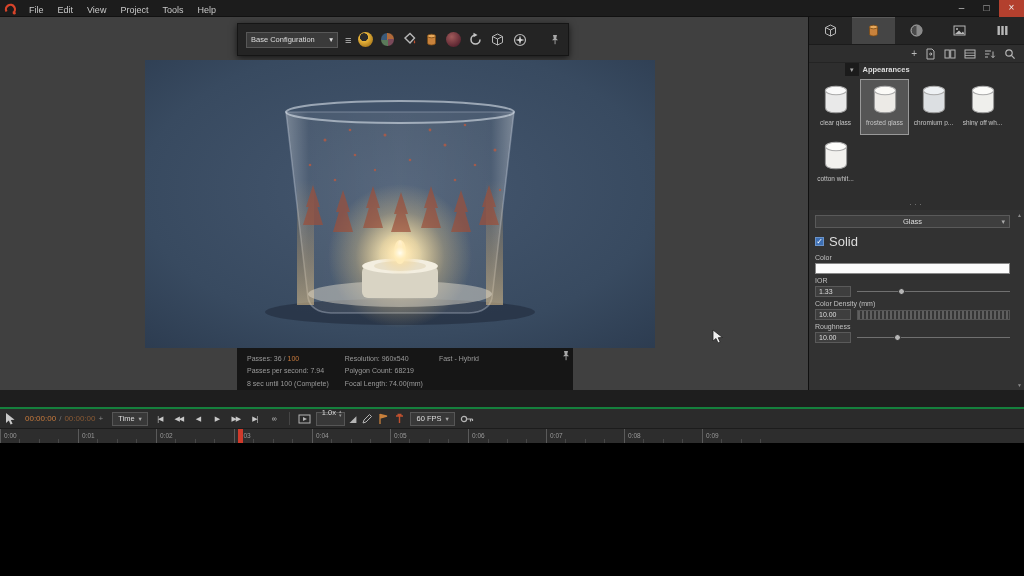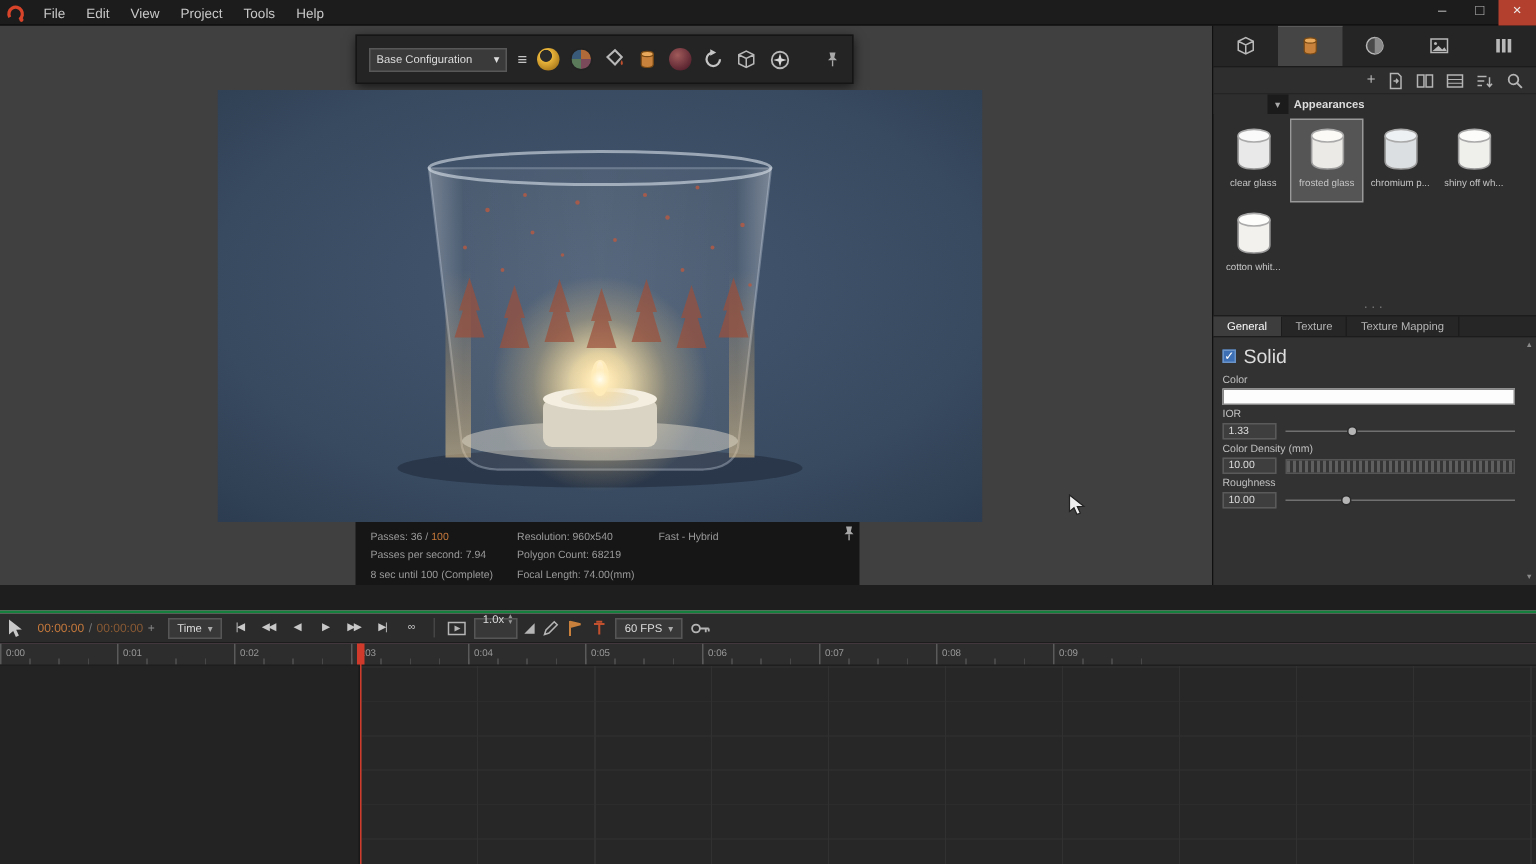--- a/index.html
+++ b/index.html
@@ -1,17 +1,17 @@
 <!DOCTYPE html>
 <html><head>
 <meta charset="utf-8">
 <style>
   *{margin:0;padding:0;box-sizing:border-box;font-family:"Liberation Sans","DejaVu Sans",sans-serif;}
   html,body{background:#000;}
-  #app{position:relative;width:1024px;height:576px;background:#1e1e1e;overflow:hidden;color:#ccc;user-select:none;}
+  #app{position:relative;width:1024px;height:443px;background:#1e1e1e;overflow:hidden;color:#ccc;user-select:none;}
 
   
   #titlebar{position:absolute;top:0;left:0;right:0;height:17px;background:#1c1c1c;display:flex;align-items:center;z-index:60;border-bottom:1px solid #111;}
   .logo{width:13px;height:13px;margin:0 5px 0 4px;flex:0 0 auto;}
   .menu{font-size:9px;color:#c8c8c8;padding:0 7px;line-height:16px;cursor:default;position:relative;z-index:2;}
   #win-title{position:absolute;left:0;right:0;text-align:center;font-size:9px;color:#d0d0d0;pointer-events:none;}
   #wincontrols{margin-left:auto;display:flex;height:17px;position:relative;z-index:2;}
   .winbtn{width:25px;text-align:center;font-size:10px;line-height:16px;color:#bbb;}
   .winbtn.close{background:#b3402e;color:#eee;}
 
@@ -353,27 +353,26 @@
         <svg width="36" height="36" viewBox="0 0 34 34">
           <path d="M7,8 L7,24 Q7,29 17,29 Q27,29 27,24 L27,8" fill="#f2f1ee" stroke="#9a9a9a" stroke-width="1"></path>
           <ellipse cx="17" cy="8" rx="10" ry="4" fill="#fdfdfb" stroke="#aaa" stroke-width="1"></ellipse>
         </svg>
         <div class="app-label">cotton whit...</div>
       </div>
     </div>
 
     <div id="divider-dots">···</div>
 
-    <div id="prop-tabs">
-      <span class="prop-tab sel">General</span>
-      <span class="prop-tab">Texture</span>
-      <span class="prop-tab">Texture Mapping</span>
-    </div>
 
     <div id="props">
+      <div class="dd-full">
+        <span>Glass</span>
+        <span class="chev">▾</span>
+      </div>
       <div class="chkrow">
         <span class="chk">✓</span>
         <span class="chklabel">Solid</span>
       </div>
       <div class="plabel">Color</div>
       <div class="swatch"></div>
       <div class="plabel">IOR</div>
       <div class="sliderrow">
         <div class="valbox">1.33</div>
         <div class="slider">

